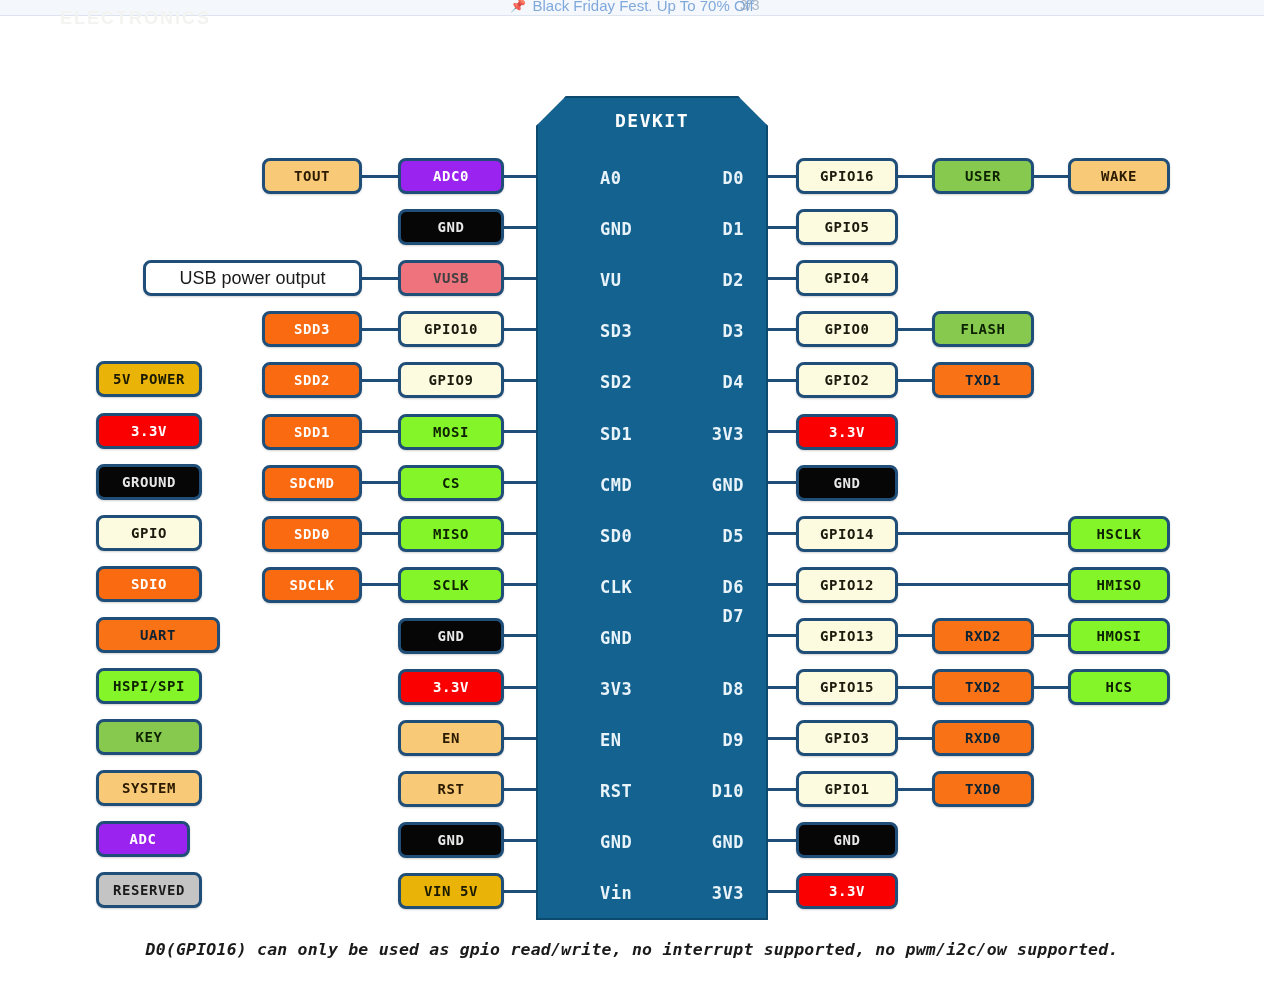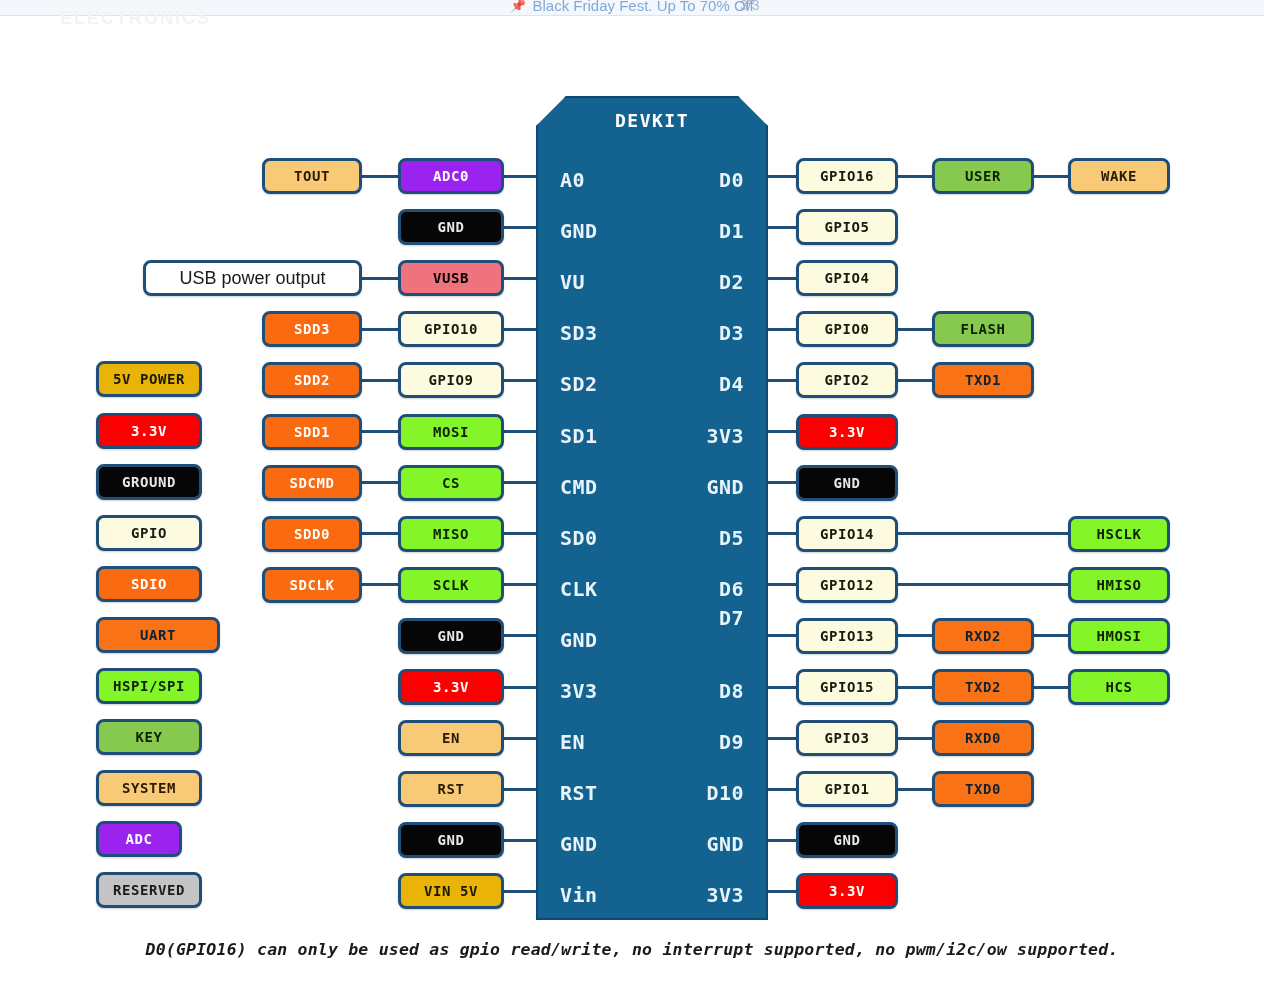--- a/index.html
+++ b/index.html
@@ -62,24 +62,25 @@
   #board-title {
     position: absolute; left: 0; right: 0; top: 12px;
     text-align: center;
     color: #ffffff;
     font-size: 18px; font-weight: bold;
     letter-spacing: 1.5px;
   }
   .board-pin {
     position: absolute;
     color: #e9f3fa;
-    font-size: 20px;
+    font-size: 17px;
     font-weight: bold;
     letter-spacing: .5px;
     white-space: nowrap;
+    margin-left: 40px;
   }
   .board-pin.left  { left: 22px;  text-align: left; }
   .board-pin.right { right: 22px; text-align: right; }
 
   
   .wire {
     position: absolute;
     height: 3px;
     background: #1f4e79;
     z-index: 1;
@@ -107,21 +108,21 @@
   .c-v33      { background: #fa0000; color: #ffffff; }
   .c-ground   { background: #060606; color: #e8e8e8; }
   .c-gpio     { background: #fcfadf; color: #1a1a0d; }
   .c-sdio     { background: #f96a11; color: #ffffff; }
   .c-uart     { background: #f97316; color: #0d2233; }
   .c-hspi     { background: #84f528; color: #0d2200; }
   .c-key      { background: #87c94f; color: #0d2200; }
   .c-system   { background: #f8ca78; color: #2b1a00; }
   .c-adc      { background: #9b23f0; color: #ffffff; }
   .c-reserved { background: #c4c4c4; color: #1a1a1a; }
-  .c-vusb     { background: #ef737d; color: #000000; }
+  .c-vusb     { background: #ef737d; color: #404040; }
   .c-callout  { background: #ffffff; color: #1a1a1a;
                 font-family: "Liberation Sans", sans-serif;
                 font-size: 18px; font-weight: normal; letter-spacing: 0; }
 
   
   #footnote {
     position: absolute;
     left: 0; right: 0; top: 940px;
     text-align: center;
     font-family: "DejaVu Sans Mono", monospace;
@@ -212,21 +213,21 @@
     </div>
     <div class="box c-hspi" style="left: 96px; top: 668px; width: 106px;">
       <span>HSPI/SPI</span>
     </div>
     <div class="box c-key" style="left: 96px; top: 719.1px; width: 106px;">
       <span>KEY</span>
     </div>
     <div class="box c-system" style="left: 96px; top: 770.2px; width: 106px;">
       <span>SYSTEM</span>
     </div>
-    <div class="box c-adc" style="left: 96px; top: 821.3px; width: 86px;">
+    <div class="box c-adc" style="left: 96px; top: 821.3px; width: 94px;">
       <span>ADC</span>
     </div>
     <div class="box c-reserved" style="left: 96px; top: 872.4px; width: 106px;">
       <span>RESERVED</span>
     </div>
     <div class="wire" style="left: 504px; width: 32px; top: 174.5px;"></div>
     <div class="box c-adc" style="left: 398px; top: 158px; width: 106px;">
       <span>ADC0</span>
     </div>
     <div class="wire" style="left: 362px; width: 36px; top: 174.5px;"></div>

